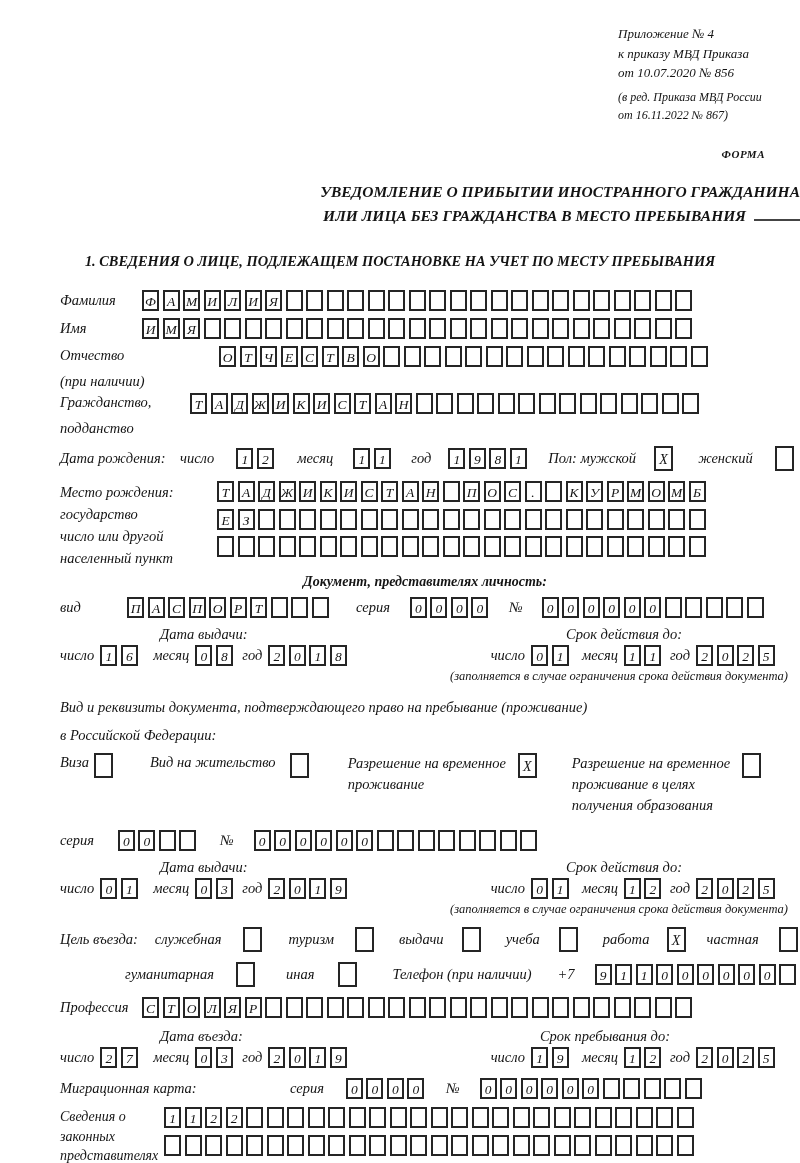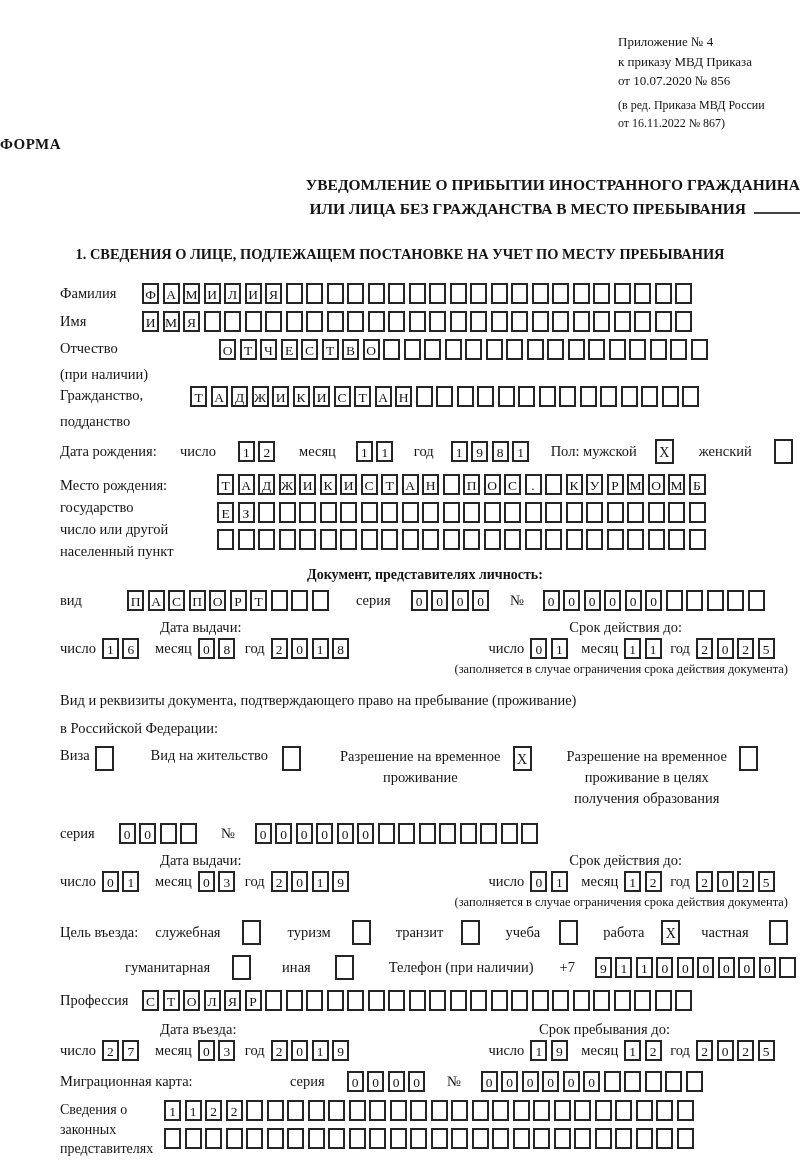--- a/index.html
+++ b/index.html
@@ -1,28 +1,29 @@
 <!DOCTYPE html>
 <html><head>
 <meta charset="utf-8">
 <style>
   * { margin:0; padding:0; box-sizing:border-box; }
   html,body { background:#ffffff; }
   .page {
     width:800px; height:1163px; background:#fff; color:#141414;
     font-family:"Liberation Serif", serif; overflow:hidden;
-    padding-top:32px;
+    padding-top:24px;
+    font-style:italic;
   }
   
   .hdr { margin-left:618px; width:180px; font-size:13px; line-height:1.5; }
   .hdr .h-line { white-space:nowrap; }
   .hdr .h-line.small { font-size:12px; }
   .hdr .h-line.gap { margin-top:5px; }
-  .forma { padding-right:35px; margin-top:4px;
-           font-weight:bold; font-size:15px; letter-spacing:.5px; }
+  .forma { text-align:right; padding-right:35px; margin-top:24px;
+           font-weight:bold; font-size:11px; letter-spacing:.5px; }
   
   .title { margin-top:20px; text-align:right; font-weight:bold;
            font-size:15.5px; line-height:1.6; }
   .t-underline { display:inline-block; width:46px; border-bottom:2px solid #444;
                  height:0.9em; margin-left:8px; }
   .sect { margin-top:24px; text-align:center; font-weight:bold; font-size:14.4px; }
   
   .form { padding:20px 10px 0 60px; font-size:14.5px; }
   .row { display:flex; align-items:center;gap:12px; }
   .row.top { align-items:flex-start; }
@@ -41,21 +42,21 @@
   }
   .mt2{margin-top:2px}.mt4{margin-top:4px}.mt7{margin-top:7px}
   .mt8{margin-top:8px}.mt10{margin-top:10px}
   .mt14{margin-top:14px}
   .caption { font-size:12.5px; text-align:right; margin-top:3px; padding-right:2px; }
   .dochead { text-align:center; font-weight:bold; font-size:14px; margin:5px 0 7px 0; }
   .dates-hdr { display:flex; font-size:14.5px; }
   .grp { display:flex; align-items:center; }
   .grp .lbl { margin-right:6px; }
   .rgt { margin-left:auto; }
-  .multiline { text-align:center; line-height:1.45; }
+  .multiline { line-height:1.45; }
   .chk-item { display:flex; align-items:flex-start; }
   .repslbl { width:92px; line-height:19.5px; font-size:14px; }
   .boxrow-stack .boxes { margin-bottom:6.5px; }
 </style>
 </head>
 <body>
 
 <div class="page">
 
   <div class="hdr">
@@ -226,21 +227,21 @@
       </span>
     </div>
     <div class="caption">(заполняется в случае ограничения срока действия документа)</div>
 
     <div class="row mt10">
       <span class="lbl">Цель въезда:</span>
       <span class="lbl" style="margin:0 9px 0 5px">служебная</span>
       <span class="boxes"><span class="bigbox"></span></span>
       <span class="lbl" style="margin:0 9px 0 12px">туризм</span>
       <span class="boxes"><span class="bigbox"></span></span>
-      <span class="lbl" style="margin:0 6px 0 10px">транзит</span>
+      <span class="lbl" style="margin:0 6px 0 10px">выдачи</span>
       <span class="boxes"><span class="bigbox"></span></span>
       <span class="lbl" style="margin:0 7px 0 10px">учеба</span>
       <span class="boxes"><span class="bigbox"></span></span>
       <span class="lbl" style="margin:0 5px 0 10px">работа</span>
       <span class="boxes"><span class="bigbox">X</span></span>
       <span class="lbl" style="margin:0 8px 0 6px">частная</span>
       <span class="boxes"><span class="bigbox"></span></span>
       <span class="lbl" style="margin:0 9px 0 10px">транзит</span>
       <span class="boxes"><span class="bigbox"></span></span>
     </div>

